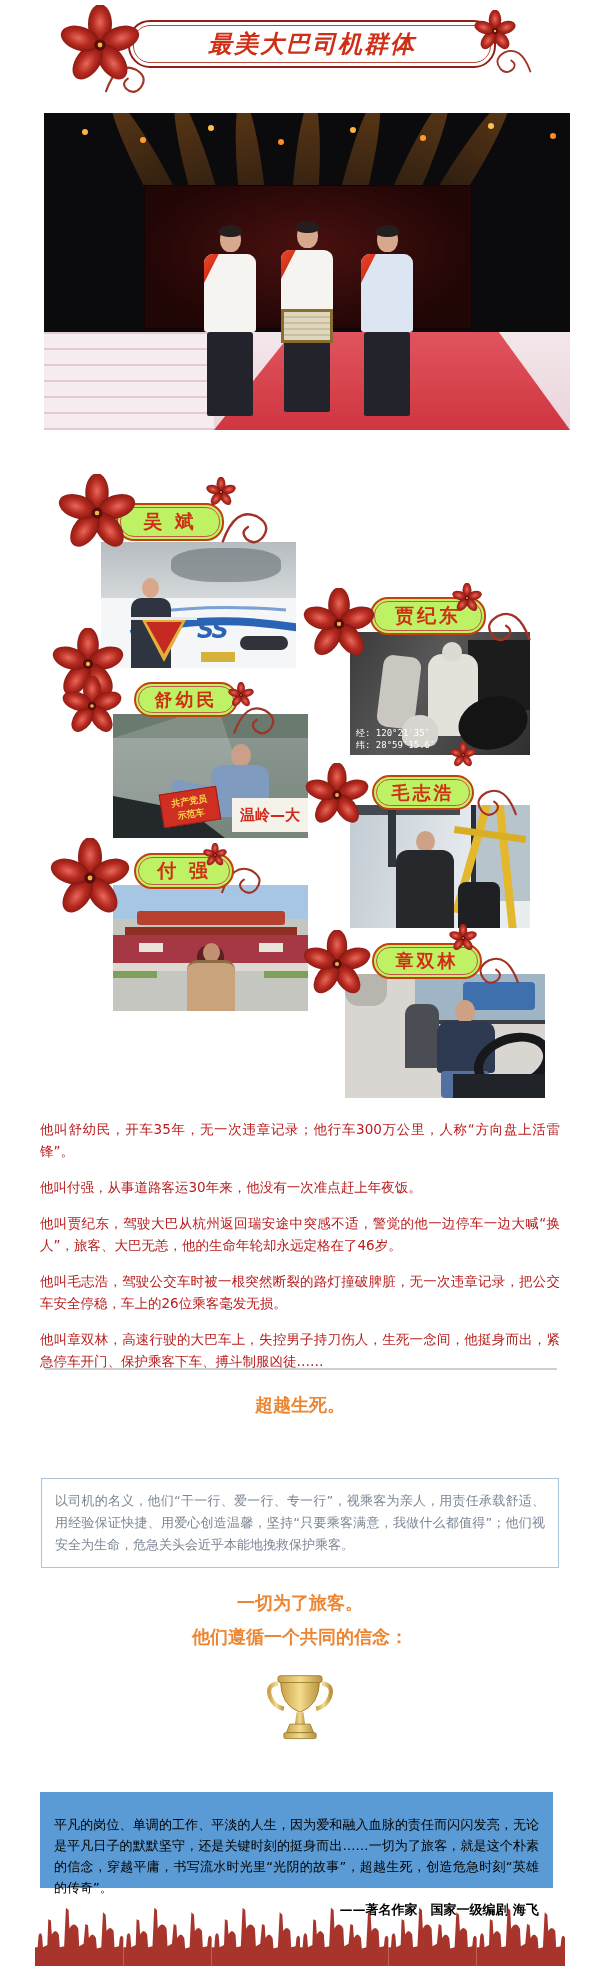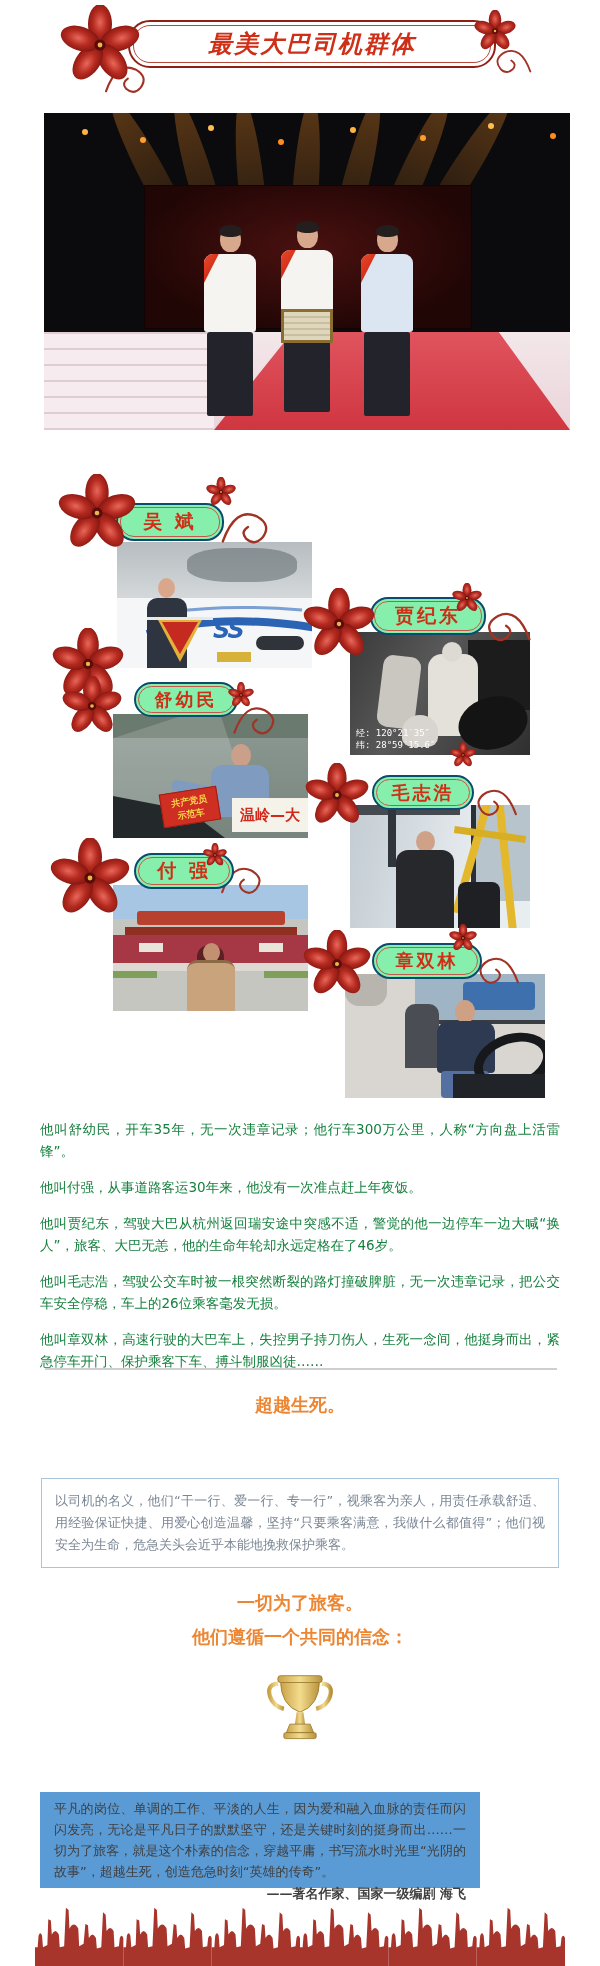--- a/index.html
+++ b/index.html
@@ -7,21 +7,21 @@
   .page{position:relative;width:600px;height:1966px;background:#fff;overflow:hidden;margin:0;}
   .abs{position:absolute;}
 
   
   .banner-pill{position:absolute;left:128px;top:20px;width:364px;height:44px;background:#fff;
     border:2px solid #8f2016;border-radius:22px;display:flex;align-items:center;justify-content:center;}
   .banner-pill::after{content:"";position:absolute;inset:3px;border:1px solid #b5473a;border-radius:17px;pointer-events:none;}
   .banner-title{color:#ce2f16;font-size:24px;font-weight:bold;letter-spacing:2px;}
 
   
-  .pill{position:absolute;background:#86efac;border:2px solid #0c4a6e;border-radius:18px;
+  .pill{position:absolute;background:#bef264;border:2px solid #c2410c;border-radius:18px;
     display:flex;align-items:center;justify-content:center;z-index:4;text-align:center;}
   .pill::after{content:"";position:absolute;inset:2px;border:1px solid #c4574b;border-radius:14px;pointer-events:none;}
   .pill span{color:#ce2f16;font-weight:bold;font-size:19px;letter-spacing:3px;white-space:nowrap;}
 
   .flower{position:absolute;z-index:5;}
   .swirl-svg{position:absolute;z-index:3;}
 
   
   .photo{position:absolute;overflow:hidden;background:#888;z-index:2;}
 
@@ -46,35 +46,35 @@
   .person .torso{width:52px;height:78px;border-radius:9px 9px 3px 3px;margin-top:2px;position:relative;
     overflow:hidden;background:#f6f4f0;}
   .person .sash{position:absolute;left:2px;top:-8px;width:15px;height:108px;
     background:linear-gradient(100deg,#ee4d2e,#bf1a0c);transform:rotate(27deg);transform-origin:top left;}
   .person .legs{width:46px;height:84px;background:#23242b;border-radius:3px 3px 2px 2px;}
   .plaque{position:absolute;left:237px;top:196px;width:52px;height:34px;background:#ded6bd;
     border:3px solid #8a6d2f;z-index:4;box-sizing:border-box;
     background-image:repeating-linear-gradient(#ded6bd 0 4px,#c9bf9e 4px 6px);}
 
   
-  .paragraphs{position:absolute;left:40px;top:1118px;width:520px;color:#15803d;
+  .paragraphs{position:absolute;left:40px;top:1118px;width:520px;color:#b91c1c;
     font-size:13.5px;line-height:22px;text-align:justify;}
   .paragraphs p{margin:0 0 14px;}
   .divider{position:absolute;left:45px;top:1368px;width:512px;height:2px;background:#cfcfcf;}
 
   .slogan{position:absolute;left:0;width:600px;text-align:center;color:#ec8633;
     font-size:18px;font-weight:bold;line-height:34px;}
 
   .quote-box{position:absolute;left:41px;top:1478px;width:518px;box-sizing:border-box;
     border:1px solid #aac4dc;padding:11px 13px;color:#7b8694;font-size:13px;line-height:22px;text-align:justify;}
 
   .award-heading{position:absolute;left:0;top:1750px;width:600px;text-align:center;
     color:#d6392b;font-size:21px;font-weight:bold;letter-spacing:7px;}
-  .award-box{position:absolute;left:40px;top:1792px;width:440px;box-sizing:border-box;height:96px;
-    background:#5b9bd5;color:#404040;font-size:13px;line-height:21px;padding:6px 14px;text-align:justify;}
+  .award-box{position:absolute;left:40px;top:1792px;width:513px;box-sizing:border-box;height:96px;
+    background:#5b9bd5;color:#000000;font-size:13px;line-height:21px;padding:22px 14px;text-align:justify;}
   .award-attr{text-align:right;font-weight:bold;margin-top:1px;}
 
   .footer-crowd{position:absolute;left:35px;top:1896px;width:530px;height:70px;}
 
   
   .ph{position:absolute;}
   .coord{position:absolute;left:6px;bottom:4px;color:#fff;font-size:9px;line-height:12px;
     font-family:"DejaVu Sans Mono","Liberation Mono",monospace;}
   .red-sign{position:absolute;left:48px;bottom:14px;width:58px;height:34px;background:#cf2f22;
     transform:rotate(-9deg);color:#f7d84a;font-size:9px;font-weight:bold;text-align:center;line-height:13px;
@@ -177,21 +177,21 @@
     </svg>
   <svg class="flower" style="left:206px;top:477px;width:30px;height:30px;" viewBox="0 0 100 100">
       <use href="#flower"></use>
     </svg>
   <svg class="swirl-svg" style="left:218px;top:500px;width:58px;height:50px;" viewBox="0 0 60 50">
       <use href="#swirl"></use>
     </svg>
   <div class="pill" style="left:116px;top:503px;width:104px;height:34px;">
     <span>吴 斌</span>
   </div>
-  <div class="photo" style="left:117px;top:542px;width:195px;height:126px;background:#f4f6f7;">
+  <div class="photo" style="left:101px;top:542px;width:195px;height:126px;background:#f4f6f7;">
     <div class="ph" style="left:0;top:0;width:195px;height:56px;background:linear-gradient(#b6bcc0,#d4d8da);"></div>
     <div class="ph" style="left:70px;top:6px;width:110px;height:34px;background:#5f676e;border-radius:40%;opacity:.55;"></div>
     <svg class="ph" style="left:0;top:0;width:195px;height:126px;" viewBox="0 0 195 126">
       <path d="M30,92 Q100,70 200,86" fill="none" stroke="#2b63b5" stroke-width="8"></path>
       <path d="M55,70 Q110,62 185,68" fill="none" stroke="#7aa0d4" stroke-width="3"></path>
     </svg>
     <span class="ss-logo">SS</span>
     <div class="ph" style="right:8px;bottom:18px;width:48px;height:14px;background:#30343a;border-radius:8px;"></div>
     <div class="ph" style="left:100px;bottom:6px;width:34px;height:10px;background:#d6b23a;"></div>
     <div class="ph" style="left:28px;bottom:0;width:44px;height:90px;">

